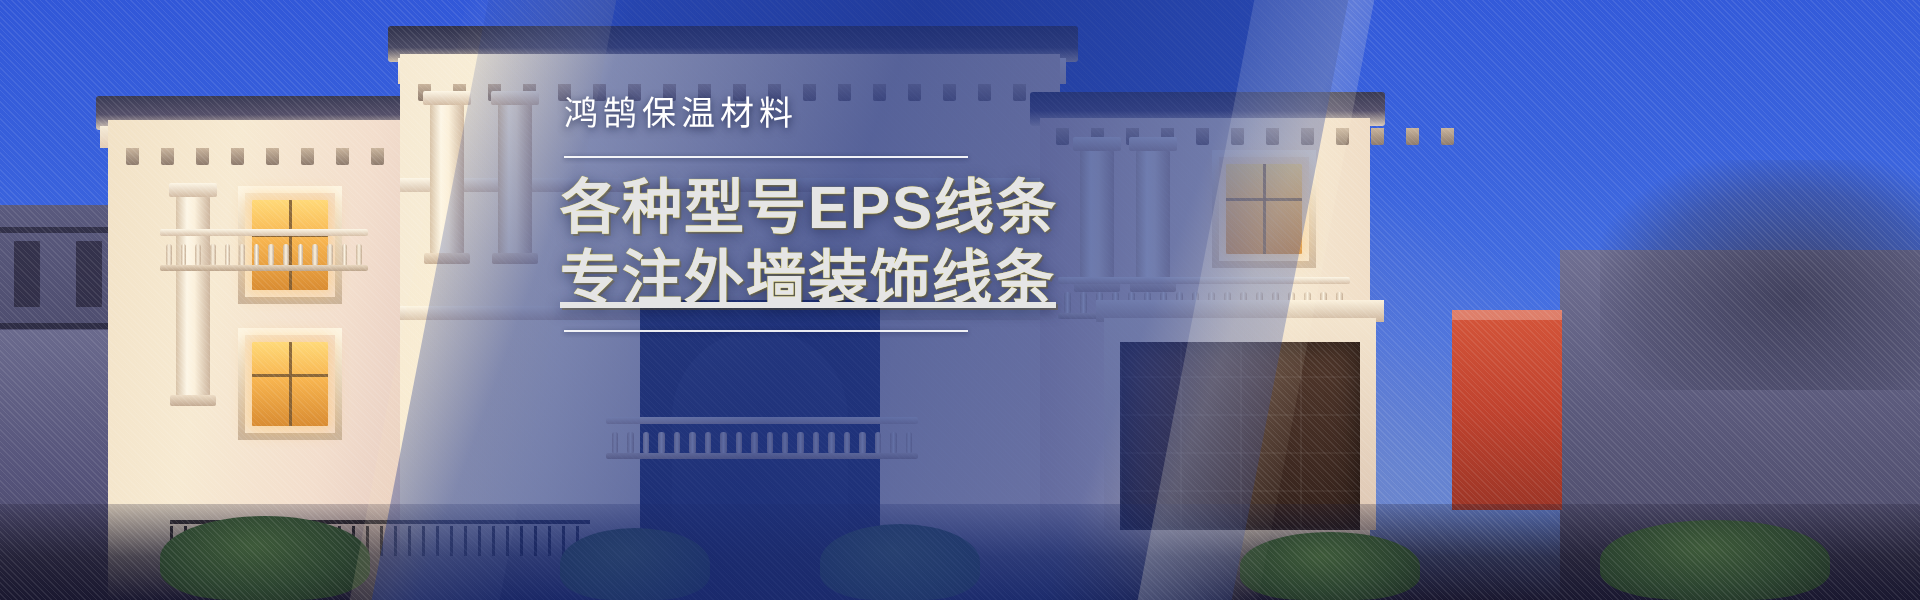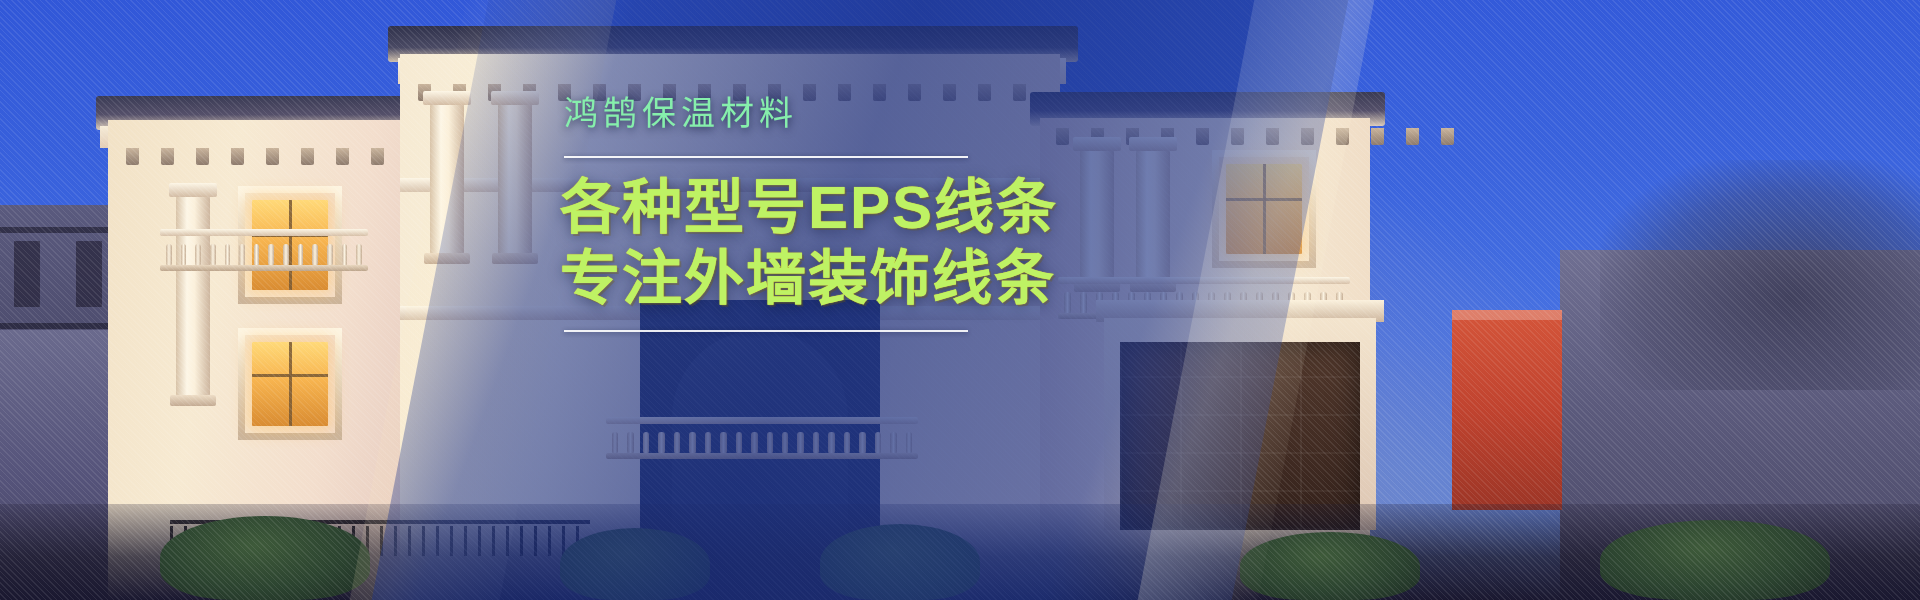--- a/index.html
+++ b/index.html
@@ -210,39 +210,39 @@
     background:linear-gradient(100deg,rgba(255,255,255,.12) 0%,rgba(255,246,220,.22) 45%,rgba(255,255,255,0) 100%);
     transform:skewX(-11deg);
   }
 
   
   .content{
     position:absolute;left:560px;top:96px;width:760px;
     z-index:9;
   }
   .eyebrow{
-    font-size:34px;font-weight:400;color:#86efac;letter-spacing:5px;
+    font-size:34px;font-weight:400;color:#ffffff;letter-spacing:5px;
     line-height:1;margin:0 0 26px 4px;
     text-shadow:0 2px 9px rgba(8,16,48,.75);
   }
   .rule{
     height:2px;width:404px;background:#ffffff;opacity:.92;margin:0 0 18px 4px;
     box-shadow:0 1px 5px rgba(10,20,55,.5);
   }
   .headline{margin:0;}
   .headline .ln{
     display:block;
     font-size:60px;font-weight:700;line-height:1.05;
-    color:#bef264;letter-spacing:2px;white-space:nowrap;
+    color:#e5e5e5;letter-spacing:2px;white-space:nowrap;
     text-shadow:
       0 0 1px #ffe81a,
       2px 2px 0 rgba(120,92,0,.30),
       0 3px 14px rgba(12,22,60,.55);
   }
-  .headline .ln + .ln{margin-top:8px;}
+  .headline .ln + .ln{margin-top:8px;text-decoration:underline;}
   .rule2{
     height:2px;width:404px;background:#ffffff;opacity:.90;margin:20px 0 16px 4px;
     box-shadow:0 1px 5px rgba(10,20,55,.5);
   }
   .tagline{
     font-size:30px;font-weight:400;color:#ffffff;letter-spacing:3px;
     line-height:1;margin:0 0 0 28px;white-space:nowrap;
     text-shadow:0 2px 9px rgba(8,16,48,.78);
   }
 </style>

